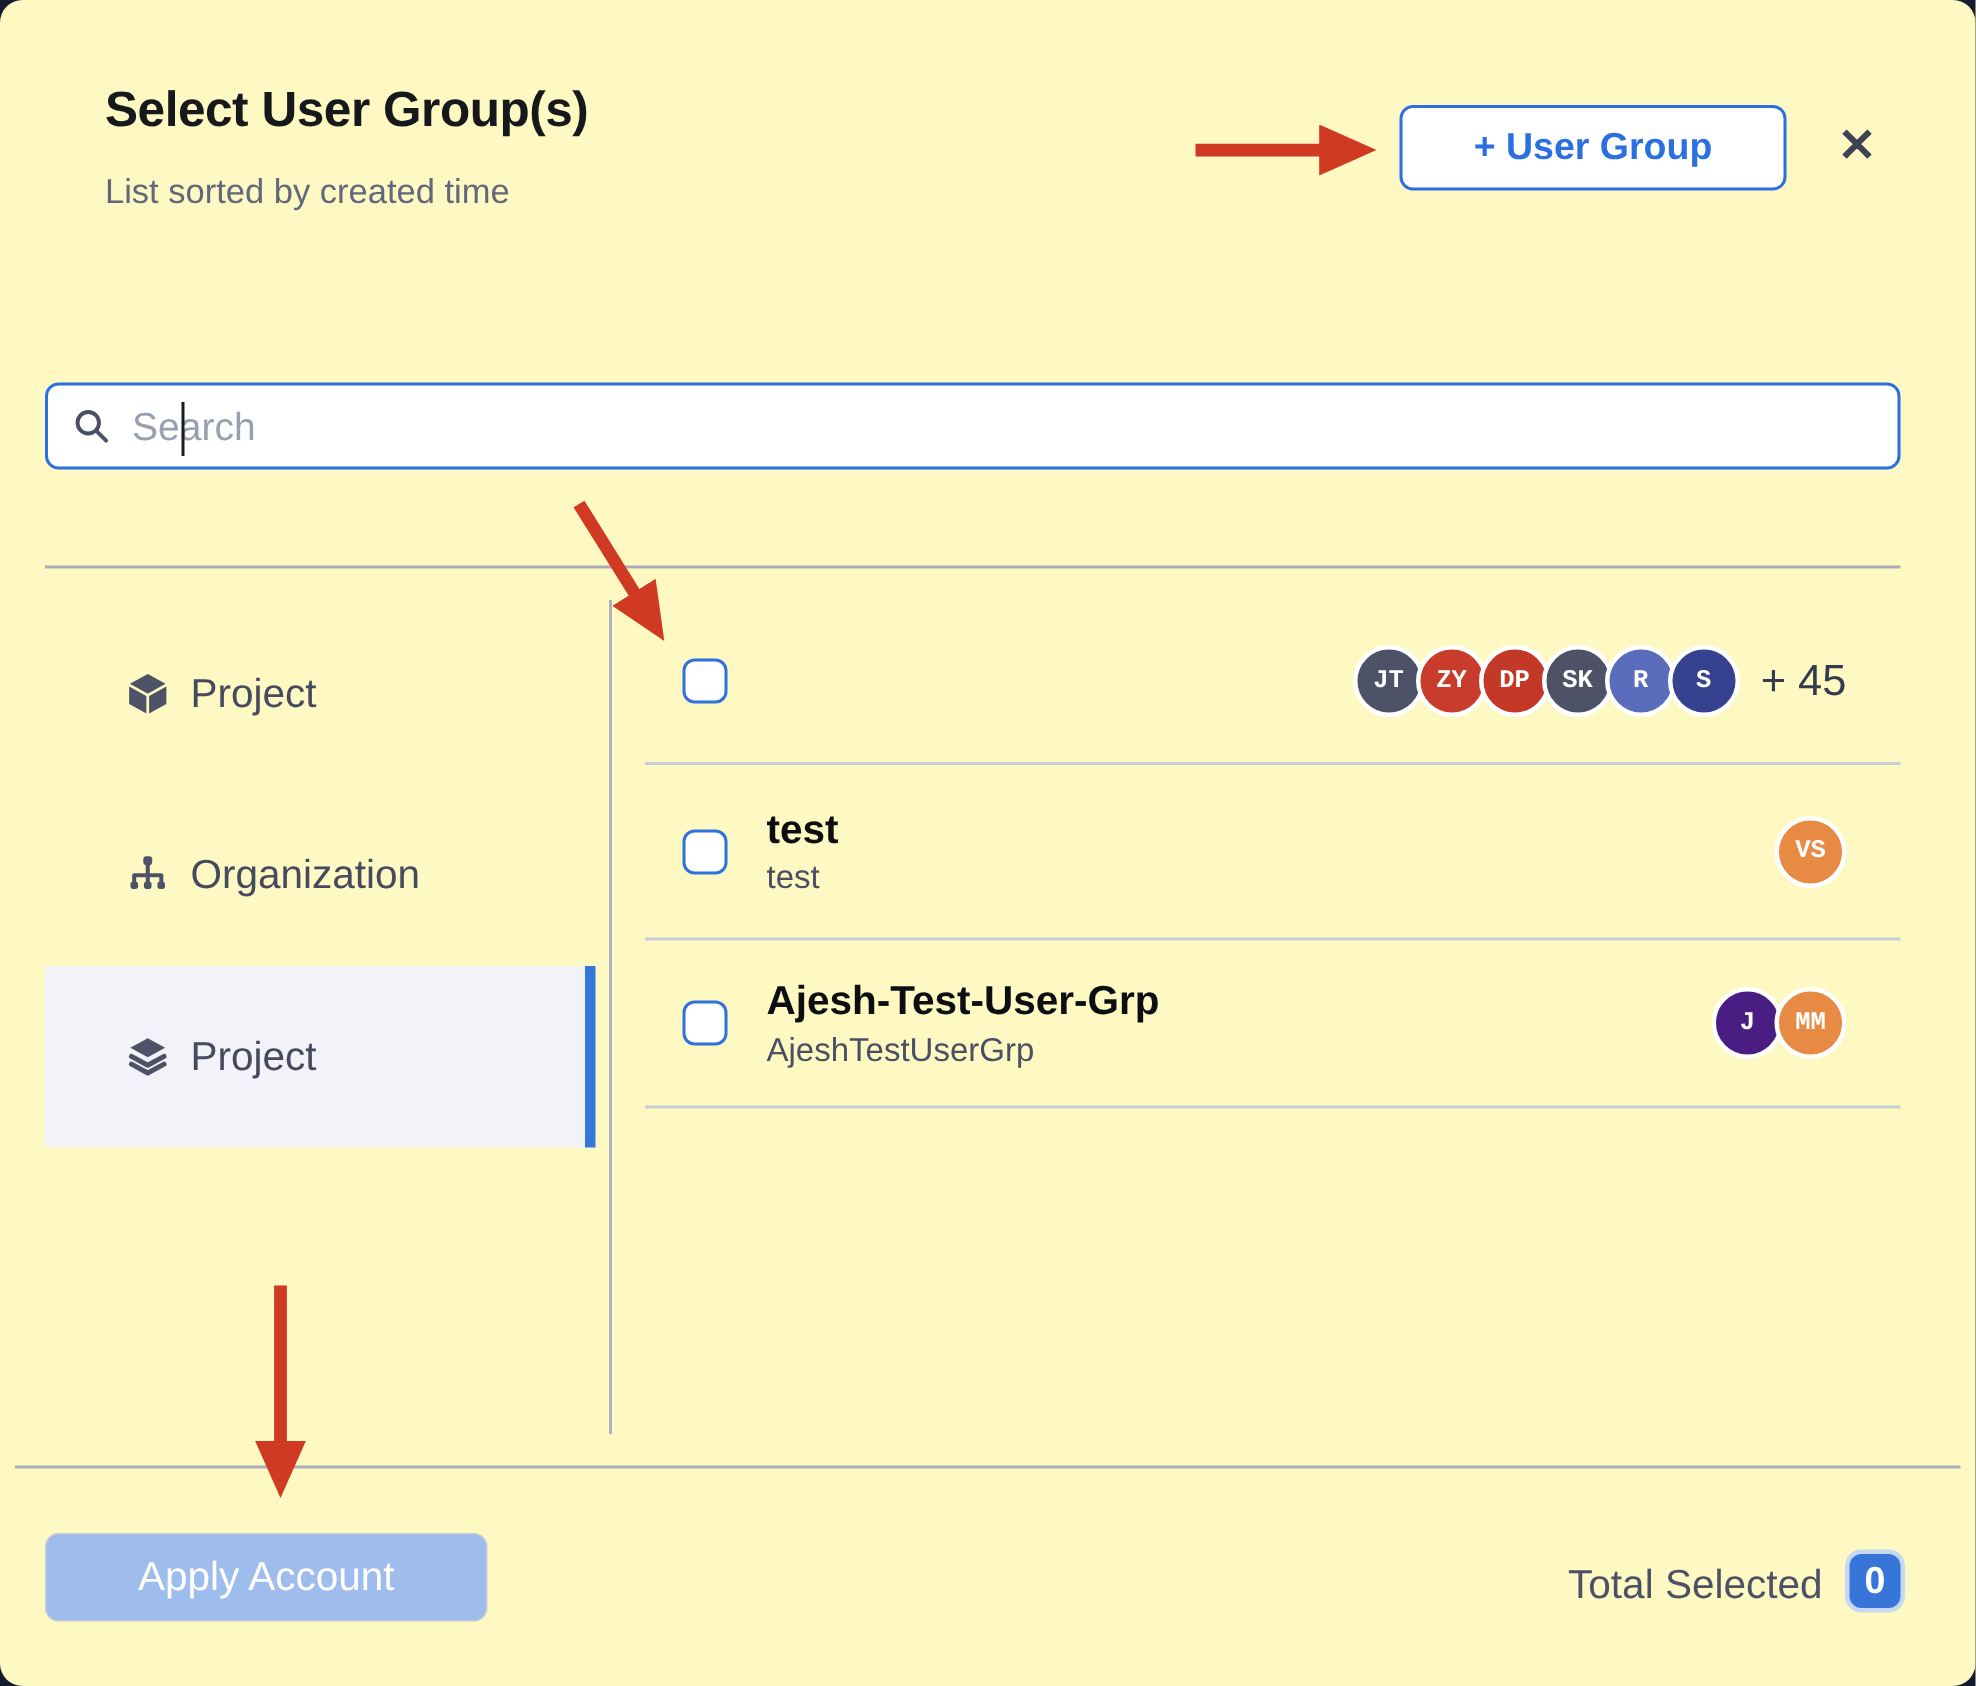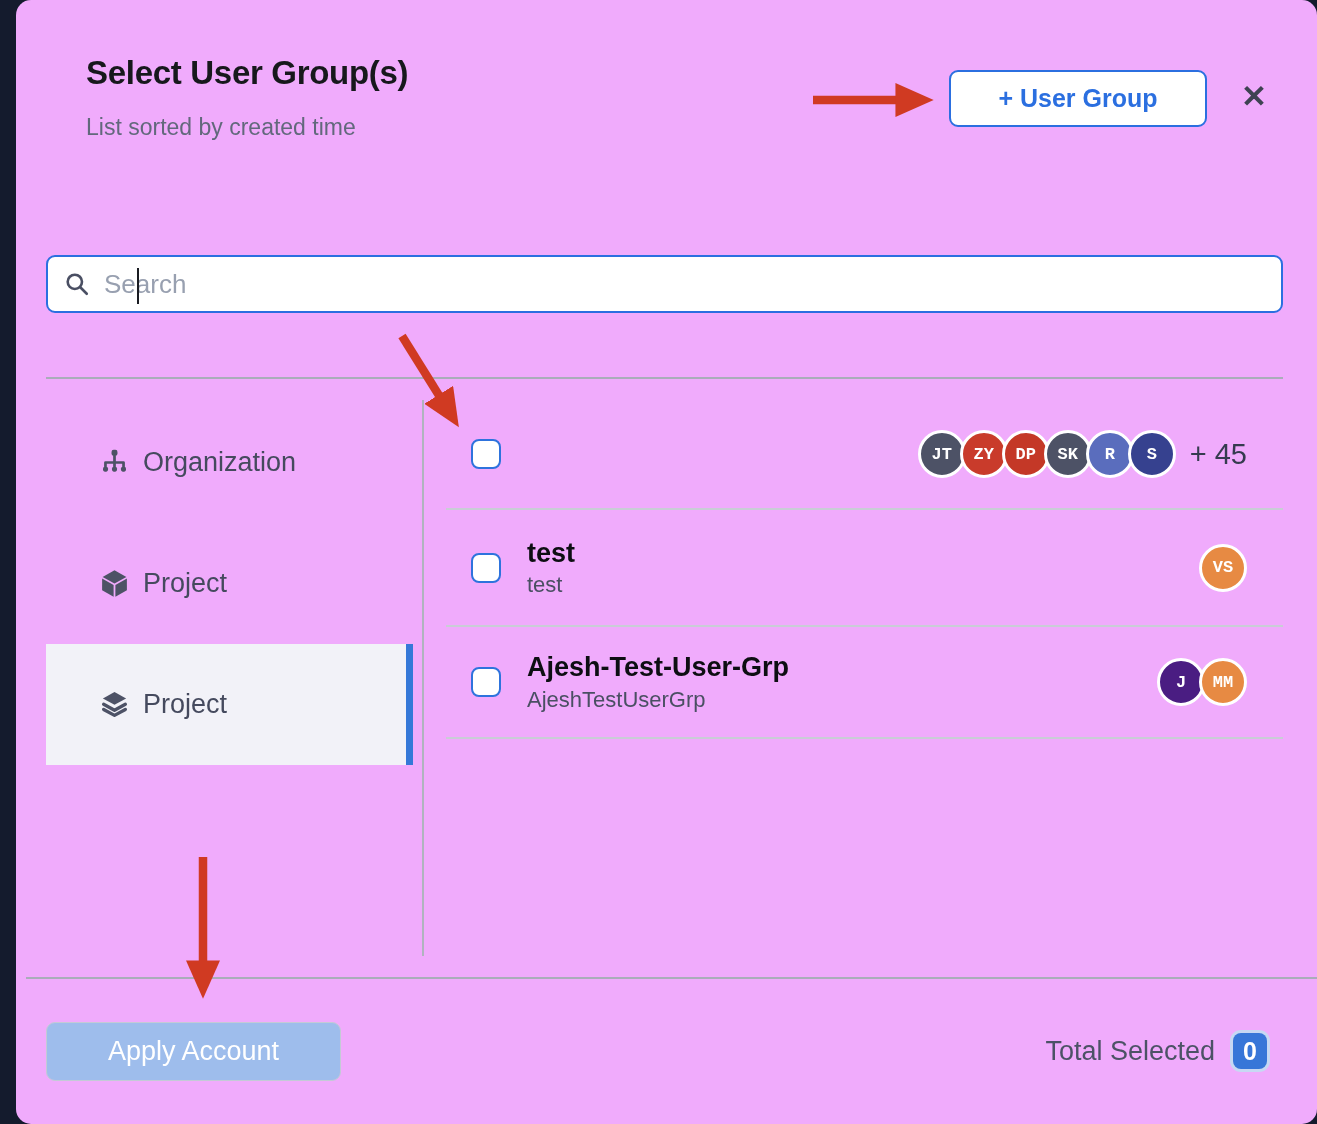--- a/index.html
+++ b/index.html
@@ -5,24 +5,23 @@
   * { margin:0; padding:0; box-sizing:border-box; }
   html,body { width:1317px; height:1124px; }
   body {
     position:relative;
     background:#141b2d;
     font-family:"Liberation Sans", sans-serif;
     overflow:hidden;
   }
   .modal {
     position:absolute; inset:0;
-    background:#f0abfc;
+    background:#fef9c3;
     border-radius:15px;
     overflow:hidden;
-    margin-left:16px;
   }
   
   .title { position:absolute; left:70px; top:54px; font-size:33px; font-weight:700; color:#17181c; letter-spacing:-0.3px; }
   .subtitle { position:absolute; left:70px; top:114px; font-size:23px; color:#62687c; }
   .add-btn {
     position:absolute; left:933px; top:70px; width:258px; height:57px;
     background:#fff; border:2px solid #2b6fe0; border-radius:9px;
     color:#2b6fe0; font-size:25px; font-weight:700;
     font-family:"Liberation Sans", sans-serif;
     display:flex; align-items:center; justify-content:center; cursor:pointer;
@@ -95,21 +94,21 @@
   
   .apply-btn {
     position:absolute; left:30px; top:1022px; width:295px; height:59px;
     background:#9ebdec; border:1px solid #c4cad6; border-radius:9px;
     color:#ffffff; font-size:27px; font-weight:500;
     font-family:"Liberation Sans", sans-serif;
     display:flex; align-items:center; justify-content:center; cursor:pointer;
   }
   .total-wrap {
     position:absolute; right:50px; top:1030px; height:42px;
-    display:flex; align-items:center; gap:18px;
+    display:flex; align-items:flex-end; gap:18px;
   }
   .total-label { font-size:27px; color:#4c5266; }
   .total-badge {
     min-width:34px; height:36px; padding:0 6px;
     background:#3776d8; border-radius:8px;
     box-shadow:0 0 0 3px #c7d8f3;
     color:#fff; font-size:25px; font-weight:700;
     display:flex; align-items:center; justify-content:center;
   }
   
@@ -130,42 +129,42 @@
       <circle cx="10" cy="10" r="6.6" fill="none" stroke="#4a4f63" stroke-width="2.4"></circle>
       <path d="M15 15 L21 21" stroke="#4a4f63" stroke-width="2.4" stroke-linecap="round"></path>
     </svg>
     <input class="search-input" placeholder="Search" style="">
     <div class="caret"></div>
   </div>
 
   <div class="hdiv-top"></div>
 
   <div class="sidebar">
+    <div class="side-item">
+      <span class="sicon">
+        <svg viewBox="0 0 24 24" width="31" height="31" fill="#4d5266">
+          <path d="M12 1.8 L21.2 6.9 L12 12 L2.8 6.9 Z"></path>
+          <path d="M2.4 8.2 L11.3 13.1 V22.2 L2.4 17.3 Z"></path>
+          <path d="M21.6 8.2 L12.7 13.1 V22.2 L21.6 17.3 Z"></path>
+        </svg>
+      </span>
+      <span class="slabel">Project</span>
+    </div>
     <div class="side-item">
       <span class="sicon">
         <svg viewBox="0 0 24 24" width="31" height="31">
           <rect x="9.7" y="2.2" width="4.6" height="4.6" rx="1.6" fill="#4d5266"></rect>
           <path d="M12 6.8 V12 M5 12 H19 M5 12 V15 M12 12 V15 M19 12 V15" stroke="#4d5266" stroke-width="2.1" fill="none" stroke-linecap="round"></path>
           <rect x="3.1" y="15.2" width="3.9" height="3.9" rx="1.4" fill="#4d5266"></rect>
           <rect x="10.05" y="15.2" width="3.9" height="3.9" rx="1.4" fill="#4d5266"></rect>
           <rect x="17" y="15.2" width="3.9" height="3.9" rx="1.4" fill="#4d5266"></rect>
         </svg>
       </span>
       <span class="slabel">Organization</span>
     </div>
-    <div class="side-item">
-      <span class="sicon">
-        <svg viewBox="0 0 24 24" width="31" height="31" fill="#4d5266">
-          <path d="M12 1.8 L21.2 6.9 L12 12 L2.8 6.9 Z"></path>
-          <path d="M2.4 8.2 L11.3 13.1 V22.2 L2.4 17.3 Z"></path>
-          <path d="M21.6 8.2 L12.7 13.1 V22.2 L21.6 17.3 Z"></path>
-        </svg>
-      </span>
-      <span class="slabel">Project</span>
-    </div>
     <div class="side-item selected">
       <span class="sicon">
         <svg viewBox="0 0 24 24" width="31" height="31">
           <path d="M12 2.4 L21 7.3 L12 12.2 L3 7.3 Z" fill="#4d5266"></path>
           <path d="M3.6 11.8 L12 16.4 L20.4 11.8" stroke="#4d5266" stroke-width="2.6" fill="none" stroke-linejoin="round" stroke-linecap="round"></path>
           <path d="M3.6 15.8 L12 20.4 L20.4 15.8" stroke="#4d5266" stroke-width="2.6" fill="none" stroke-linejoin="round" stroke-linecap="round"></path>
         </svg>
       </span>
       <span class="slabel">Project</span>
     </div>

